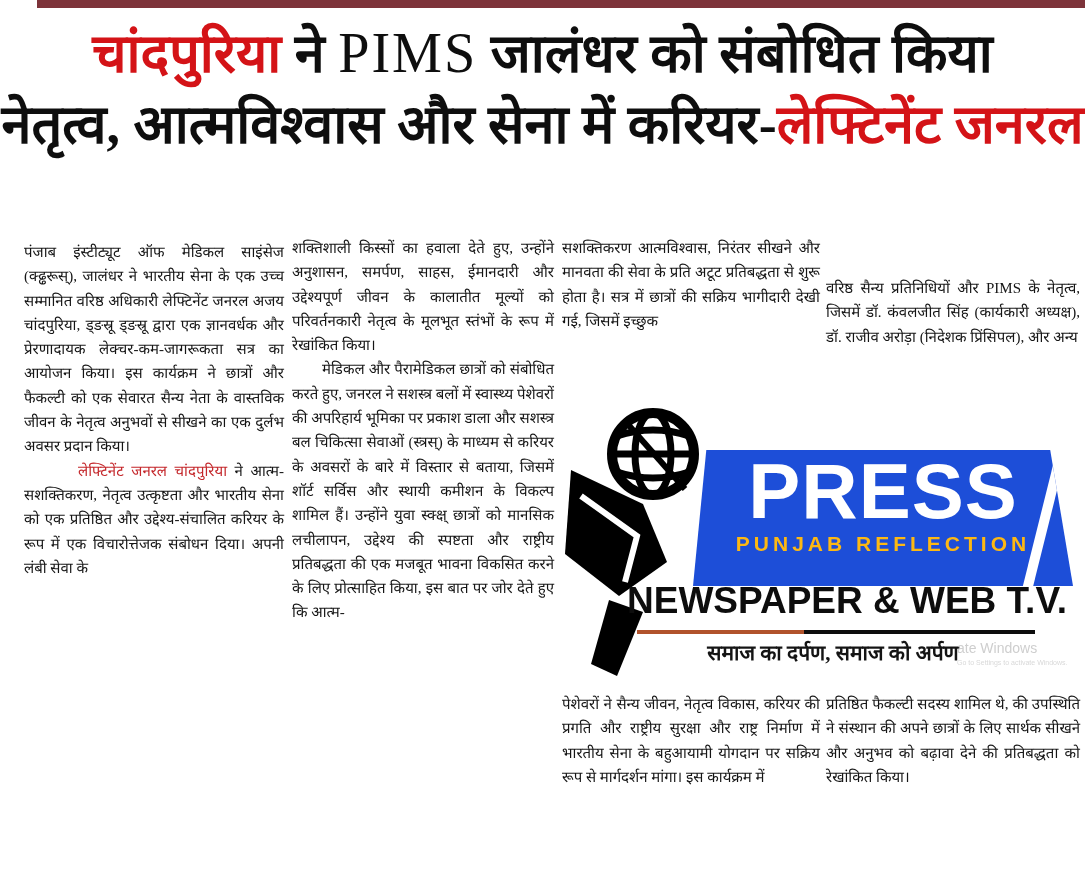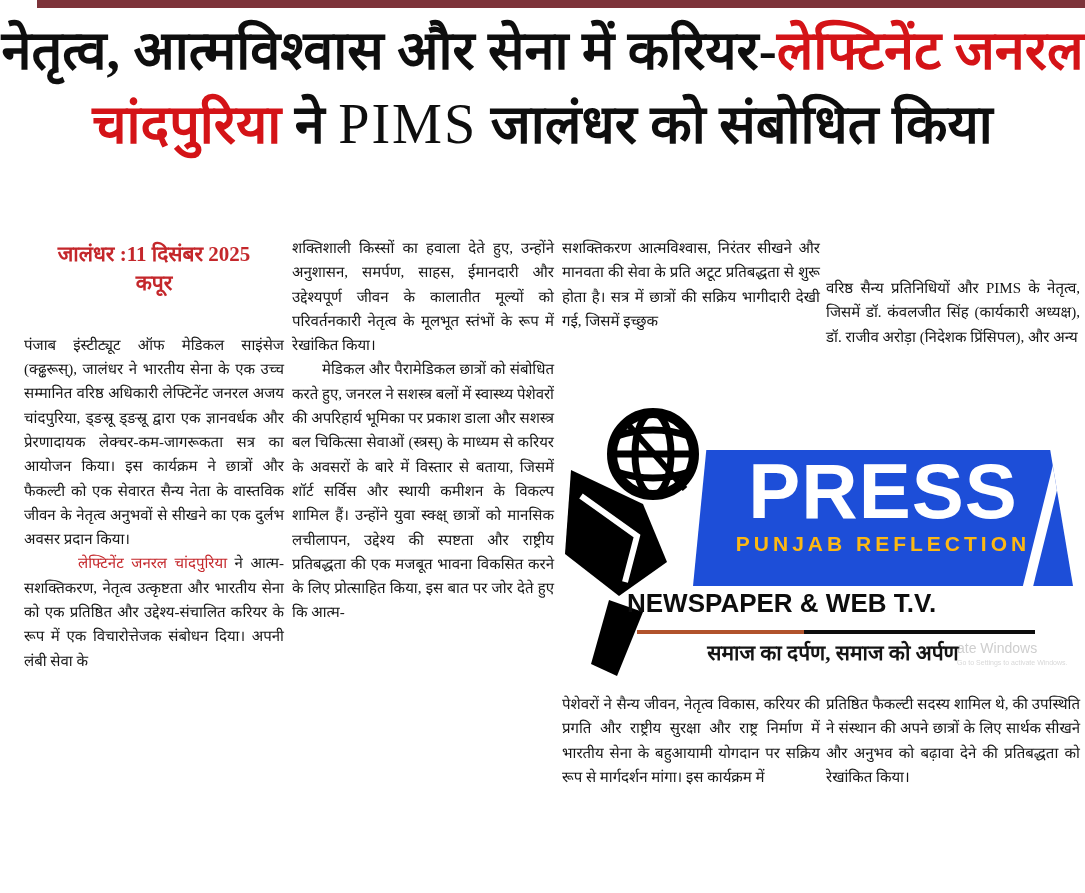--- a/index.html
+++ b/index.html
@@ -39,23 +39,23 @@
   }
   .press{
     font-family:"Liberation Sans", sans-serif;font-weight:700;color:#ffffff;
     font-size:78px;line-height:1.02;letter-spacing:1px;margin-top:2px;
   }
   .punjab{
     font-family:"Liberation Sans", sans-serif;font-weight:700;color:#fdb813;
     font-size:21px;letter-spacing:4px;line-height:1.1;
   }
   .npline{
-    position:absolute;left:62px;top:188px;width:412px;text-align:left;
+    position:absolute;left:62px;top:180px;width:412px;text-align:right;
     font-family:"Liberation Sans", sans-serif;font-weight:700;color:#0d0d0d;
-    font-size:26px;letter-spacing:0px;white-space:nowrap;
+    font-size:37px;letter-spacing:0px;white-space:nowrap;
   }
   .underline{
     position:absolute;left:72px;top:230px;width:398px;height:4px;
     background:linear-gradient(to right,#b1532c 0 42%,#0d0d0d 42% 100%);
   }
   .tagline{
     position:absolute;left:62px;top:238px;width:412px;text-align:center;
     font-weight:700;color:#141414;font-size:21px;white-space:nowrap;
   }
   .watermark{
@@ -66,29 +66,25 @@
   .watermark .w2{font-size:7px;line-height:1.6;color:#cfcfcf;}
 </style>
 </head>
 <body>
 
 <div class="page">
 
   <div class="topbar"></div>
 
   <div class="headline">
+    <div class="hl-line"><span class="red">चांदपुरिया</span><span> ने </span><span class="latin">PIMS</span><span>  जालंधर को संबोधित किया</span></div>
     <div class="hl-line"><span>नेतृत्व, आत्मविश्वास और सेना में करियर-</span><span class="red">लेफ्टिनेंट जनरल</span></div>
-    <div class="hl-line"><span class="red">चांदपुरिया</span><span> ने </span><span class="latin">PIMS</span><span>  जालंधर को संबोधित किया</span></div>
   </div>
 
   <div class="col" style="left:24px;top:240px;width:260px;">
-    <p class="dateline">
-      <span>जालंधर :11 दिसंबर 2025</span><br>
-      <span>कपूर</span>
-    </p>
     <p class="body-text">पंजाब इंस्टीट्यूट ऑफ मेडिकल साइंसेज (क्ढ्ढरूस्), जालंधर ने भारतीय सेना के एक उच्च सम्मानित वरिष्ठ अधिकारी लेफ्टिनेंट जनरल अजय चांदपुरिया, ड्ङस्रू ड्ङस्रू द्वारा एक ज्ञानवर्धक और प्रेरणादायक लेक्चर-कम-जागरूकता सत्र का आयोजन किया। इस कार्यक्रम ने छात्रों और फैकल्टी को एक सेवारत सैन्य नेता के वास्तविक जीवन के नेतृत्व अनुभवों से सीखने का एक दुर्लभ अवसर प्रदान किया।</p>
     <p class="body-text indent"><span class="redlead">लेफ्टिनेंट जनरल चांदपुरिया</span><span> ने आत्म-सशक्तिकरण, नेतृत्व उत्कृष्टता और भारतीय सेना को एक प्रतिष्ठित और उद्देश्य-संचालित करियर के रूप में एक विचारोत्तेजक संबोधन दिया। अपनी लंबी सेवा के</span></p>
   </div>
 
   <div class="col" style="left:292px;top:236px;width:262px;">
     <p class="body-text">शक्तिशाली किस्सों का हवाला देते हुए, उन्होंने अनुशासन, समर्पण, साहस, ईमानदारी और उद्देश्यपूर्ण जीवन के कालातीत मूल्यों को परिवर्तनकारी नेतृत्व के मूलभूत स्तंभों के रूप में रेखांकित किया।</p>
     <p class="body-text indent">मेडिकल और पैरामेडिकल छात्रों को संबोधित करते हुए, जनरल ने सशस्त्र बलों में स्वास्थ्य पेशेवरों की अपरिहार्य भूमिका पर प्रकाश डाला और सशस्त्र बल चिकित्सा सेवाओं (स्त्रस्) के माध्यम से करियर के अवसरों के बारे में विस्तार से बताया, जिसमें शॉर्ट सर्विस और स्थायी कमीशन के विकल्प शामिल हैं। उन्होंने युवा स्क्क्ष् छात्रों को मानसिक लचीलापन, उद्देश्य की स्पष्टता और राष्ट्रीय प्रतिबद्धता की एक मजबूत भावना विकसित करने के लिए प्रोत्साहित किया, इस बात पर जोर देते हुए कि आत्म-</p>
   </div>
 
   <div class="col" style="left:562px;top:236px;width:258px;">

